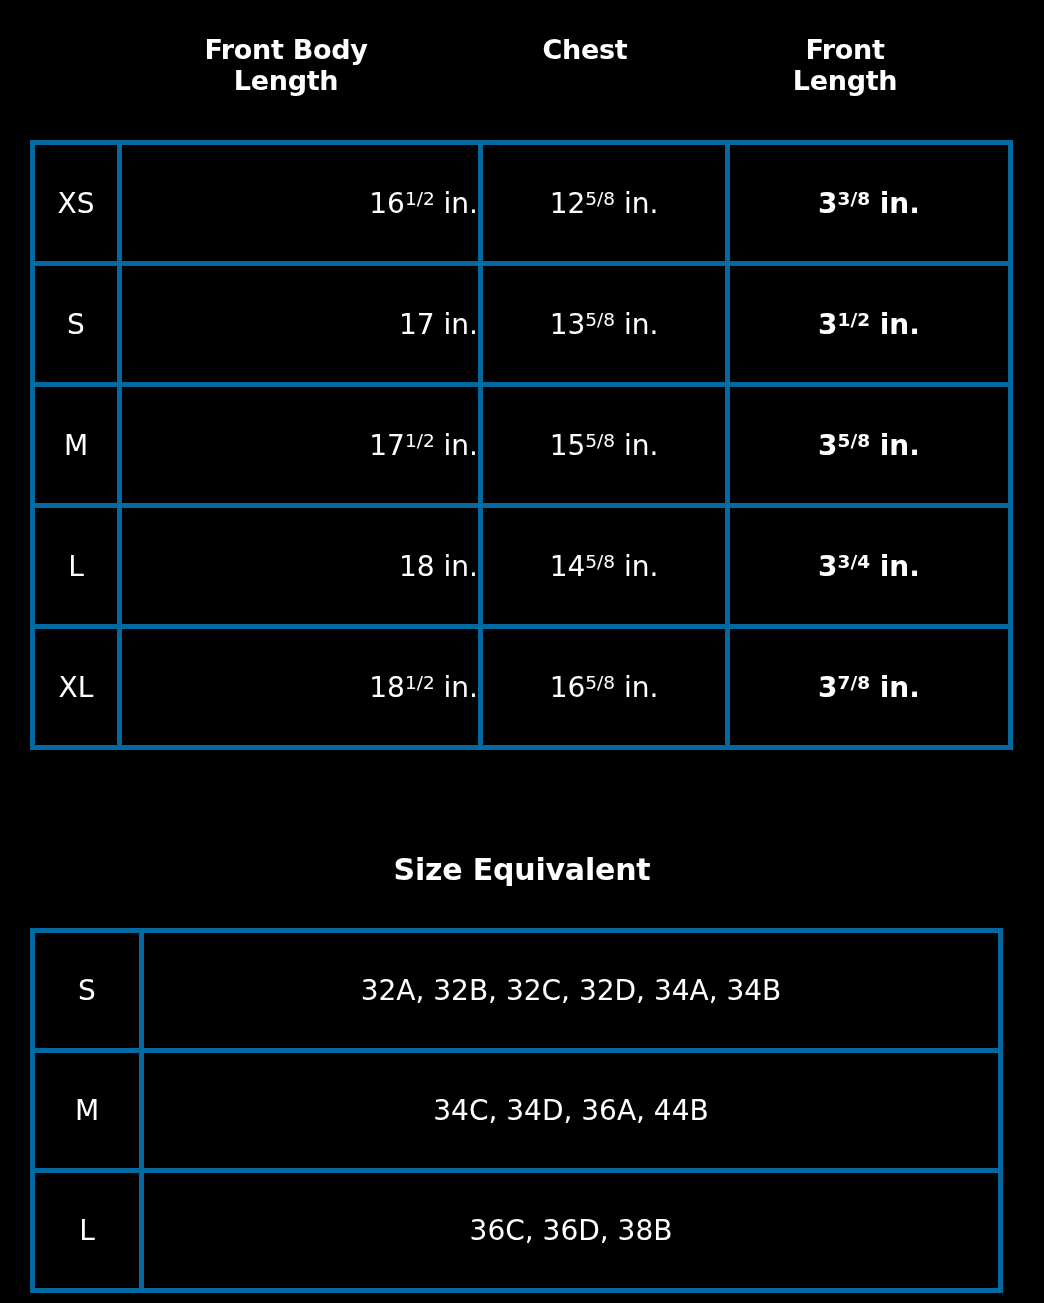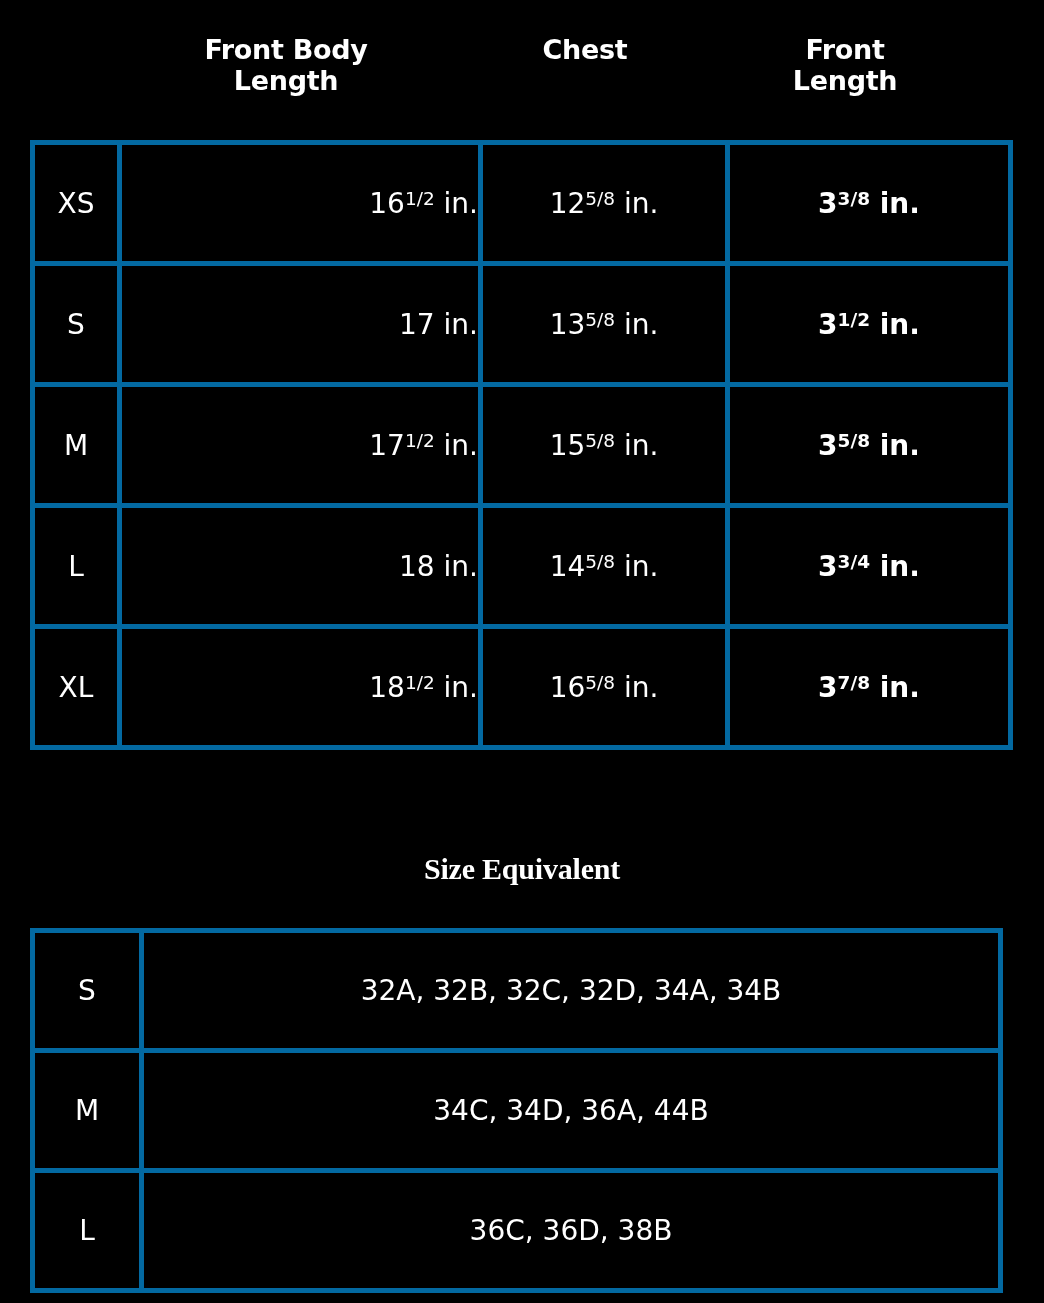--- a/index.html
+++ b/index.html
@@ -73,21 +73,20 @@
   
   .section-title {
     position: absolute;
     left: 0;
     top: 852px;
     width: 1044px;
     text-align: center;
     font-size: 30px;
     font-weight: bold;
     letter-spacing: -0.2px;
-    font-family: Liberation Serif, serif;
   }
 
   #equiv-table {
     left: 30px;
     top: 928px;
     width: 958px;
   }
   #equiv-table td { height: 115px; }
   #equiv-table td.size-cell { width: 104px; }
   #equiv-table td.equiv-cell { width: 854px; }

